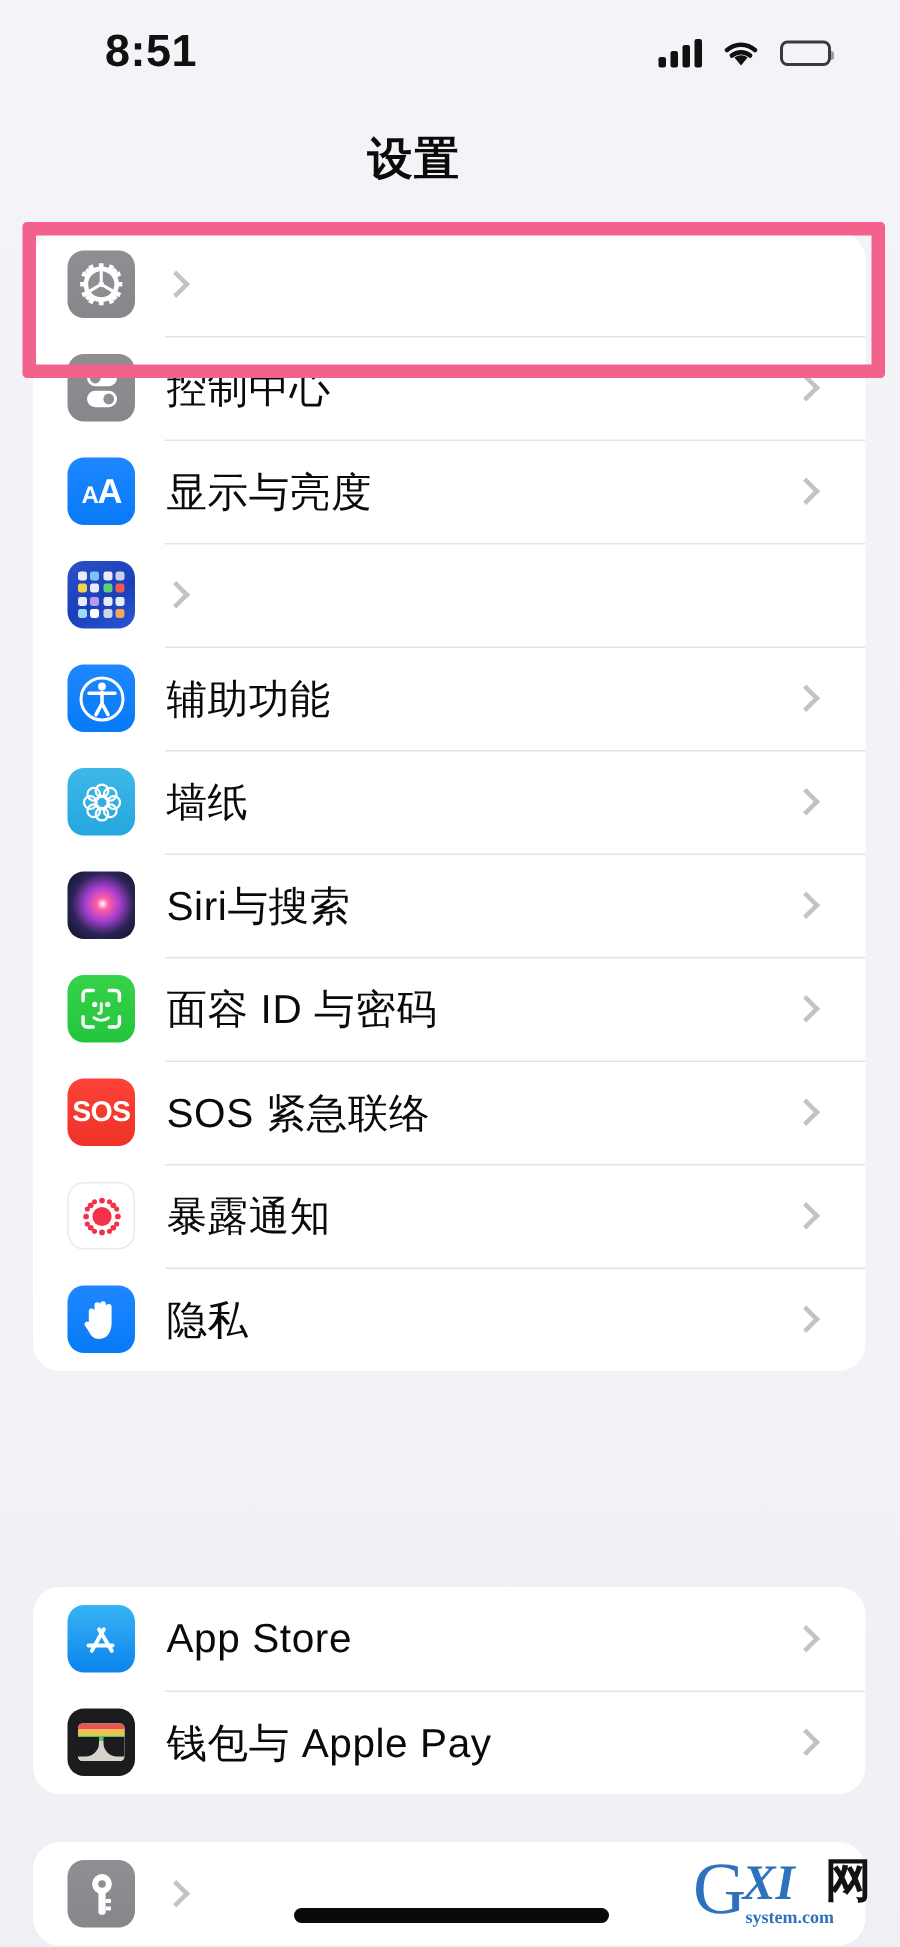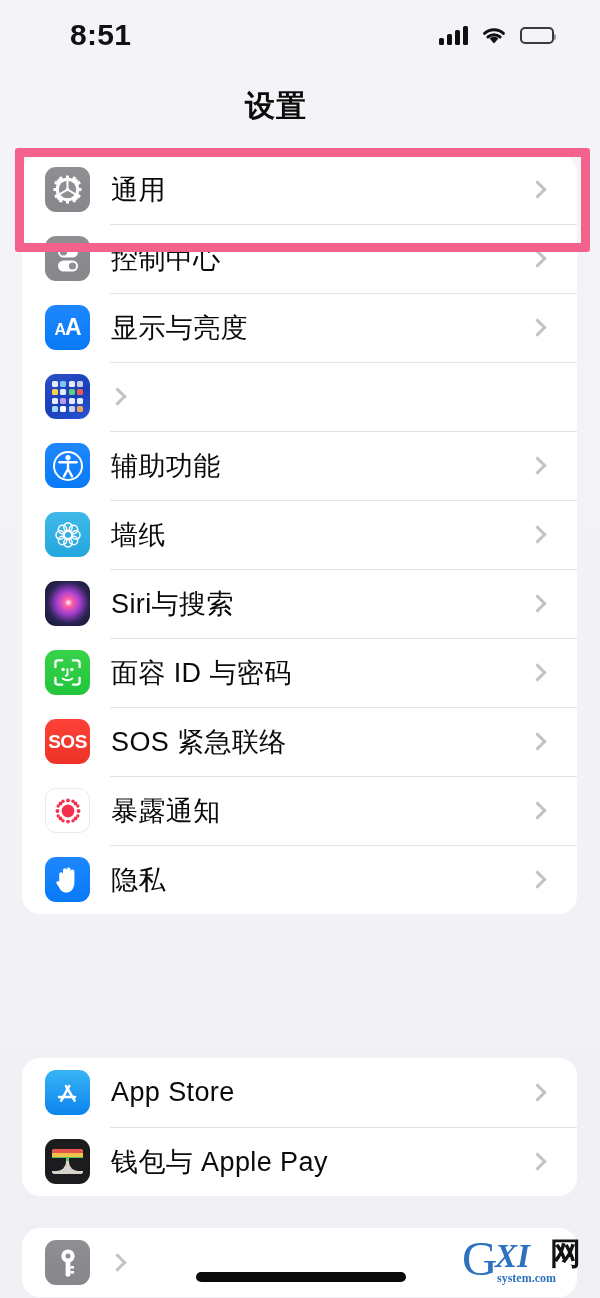--- a/index.html
+++ b/index.html
@@ -207,21 +207,20 @@
             <circle cx="16" cy="16" r="9"></circle>
           </g>
           <g stroke="#fff" stroke-width="2.1" stroke-linecap="round">
             <line x1="16" y1="16" x2="16" y2="7.4"></line>
             <line x1="16" y1="16" x2="23.4" y2="20.4"></line>
             <line x1="16" y1="16" x2="8.6" y2="20.4"></line>
           </g>
           <circle cx="16" cy="16" r="1.9" fill="#fff"></circle>
         </svg>
       </span>
-      <span class="label">通用</span>
       <span class="chev"></span>
     </div>
 
     <div class="row">
       <span class="ic ic-gray">
         <svg width="30" height="30" viewBox="0 0 30 30">
           <rect x="5" y="2.5" width="20" height="11" rx="5.5" fill="#fff"></rect>
           <circle cx="10.5" cy="8" r="3.6" fill="#8E8E93"></circle>
           <rect x="5" y="16.5" width="20" height="11" rx="5.5" fill="#fff"></rect>
           <circle cx="19.5" cy="22" r="3.6" fill="#8E8E93"></circle>

